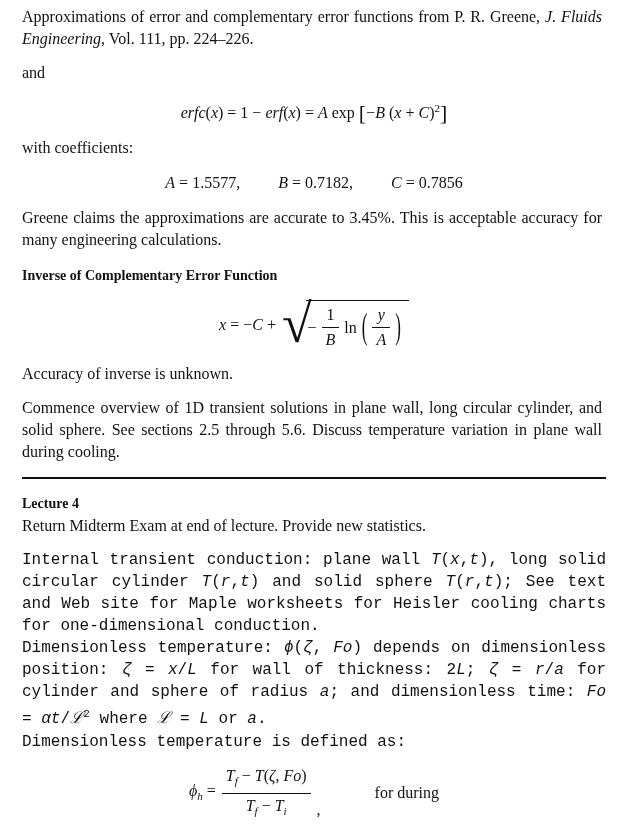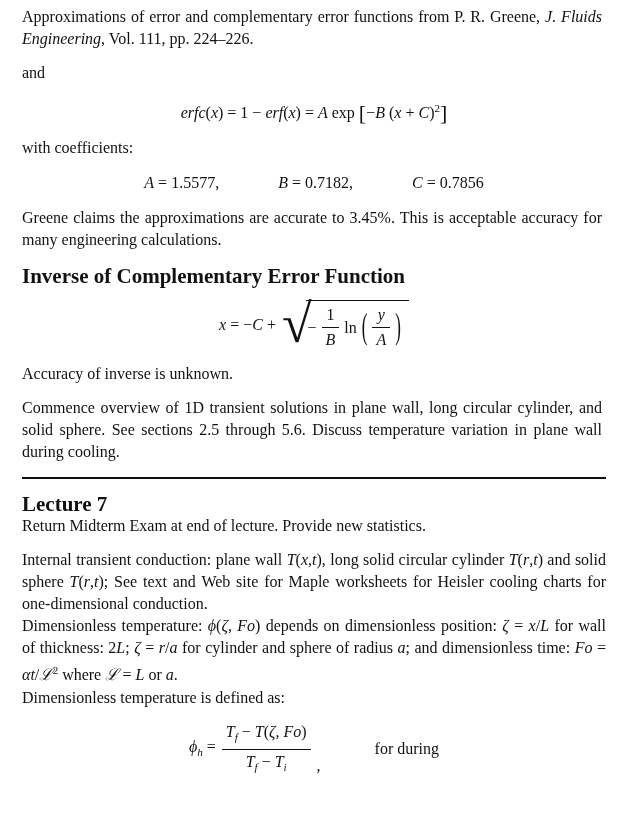--- a/index.html
+++ b/index.html
@@ -4,28 +4,28 @@
 <style>
   html, body { margin:0; padding:0; background:#ffffff; }
   body {
     width:630px; height:830px; overflow:hidden;
     color:#111; font-family:"Liberation Serif","DejaVu Serif",serif;
     font-size:16px; line-height:22px;
   }
   .page { box-sizing:border-box; width:630px; height:830px; padding:6px 24px 0 22px; }
   p { margin:0 4px 12px 0; text-align:justify; }
   p.tight { margin-bottom:2px; }
-  h3 { font-size:21px; font-weight:bold; margin:14px 0 0 0; line-height:22px; }
+  h3 { font-size:14px; font-weight:bold; margin:14px 0 0 0; line-height:22px; }
   .eq { display:flex; justify-content:center; align-items:center; gap:6px; margin:13px 0 13px 0; text-align:center; }
   .eq .expr { white-space:nowrap; }
   i, em { font-style:italic; }
   sup { font-size:11px; }
   sub { font-size:11px; }
   .bb { font-size:22px; font-weight:400; vertical-align:-2px; }
-  .coeffs span + span { margin-left:59px; }
+  .coeffs span + span { margin-left:38px; }
   .frac { display:inline-block; vertical-align:middle; text-align:center; }
   .frac .num { display:block; padding:0 4px 2px 4px; border-bottom:1px solid #111; line-height:20px; }
   .frac .den { display:block; padding:2px 4px 0 4px; line-height:20px; }
   .sqrt { display:inline-flex; align-items:flex-start; vertical-align:middle; }
   .rad { font-size:54px; line-height:50px; display:inline-block; transform:translateY(-1px); }
   .sqrt-body { display:inline-flex; align-items:center; gap:5px; border-top:1.6px solid #111; padding:4px 8px 0 2px; margin-left:-6px; }
   .bigp { display:inline-block; transform:scaleY(2.05); transform-origin:center; font-size:17px; }
   .eq-label { margin-left:48px; }
   hr.rule { border:none; border-top:2px solid #111; margin:14px 0 10px 0; }
   .lineblock div { text-align:justify; }
@@ -75,24 +75,24 @@
       </span>
     </span>
   </div>
 
   <p>Accuracy of inverse is unknown.</p>
 
   <p>Commence overview of 1D transient solutions in plane wall, long circular cylinder, and solid sphere.  See sections 2.5 through 5.6.  Discuss temperature variation in plane wall during cooling.</p>
 
   <hr class="rule">
 
-  <h3>Lecture 7</h3>
+  <h3>Lecture 4</h3>
   <p>Return Midterm Exam at end of lecture. Provide new statistics.</p>
 
-  <div class="lineblock" style="margin-bottom:12px;">
+  <div class="lineblock" style="margin-bottom:12px;font-family:Liberation Mono, monospace;">
     <div>Internal transient conduction:  plane wall <i>T</i>(<i>x</i>,<i>t</i>), long solid circular cylinder <i>T</i>(<i>r</i>,<i>t</i>) and solid sphere <i>T</i>(<i>r</i>,<i>t</i>); See text and Web site for Maple worksheets for Heisler cooling charts for one-dimensional conduction.</div>
     <div>Dimensionless temperature:  <i>ϕ</i>(<i>ζ</i>, <i>Fo</i>) depends on dimensionless position:  <i>ζ</i> = <i>x</i>/<i>L</i> for wall of thickness:  2<i>L</i>;  <i>ζ</i> = <i>r</i>/<i>a</i> for cylinder and sphere of radius <i>a</i>; and dimensionless time:  <i>Fo</i> = <i>αt</i>/<i>ℒ</i><sup>2</sup> where <i>ℒ</i> = <i>L</i> or <i>a</i>.</div>
     <div>Dimensionless temperature is defined as:</div>
   </div>
 
   <div class="eq">
     <span class="expr"><i>ϕ</i><sub><i>h</i></sub> =</span>
     <span class="frac">
         <span class="num"><i>T</i><sub><i>f</i></sub> − <i>T</i>(<i>ζ</i>, <i>Fo</i>)</span>
         <span class="den"><i>T</i><sub><i>f</i></sub> − <i>T</i><sub><i>i</i></sub></span>

